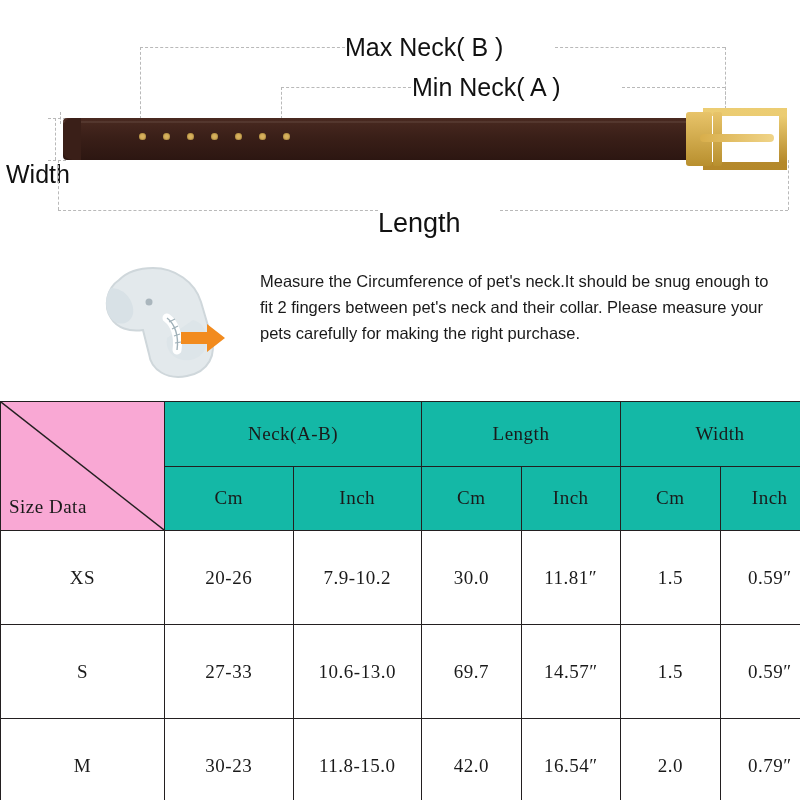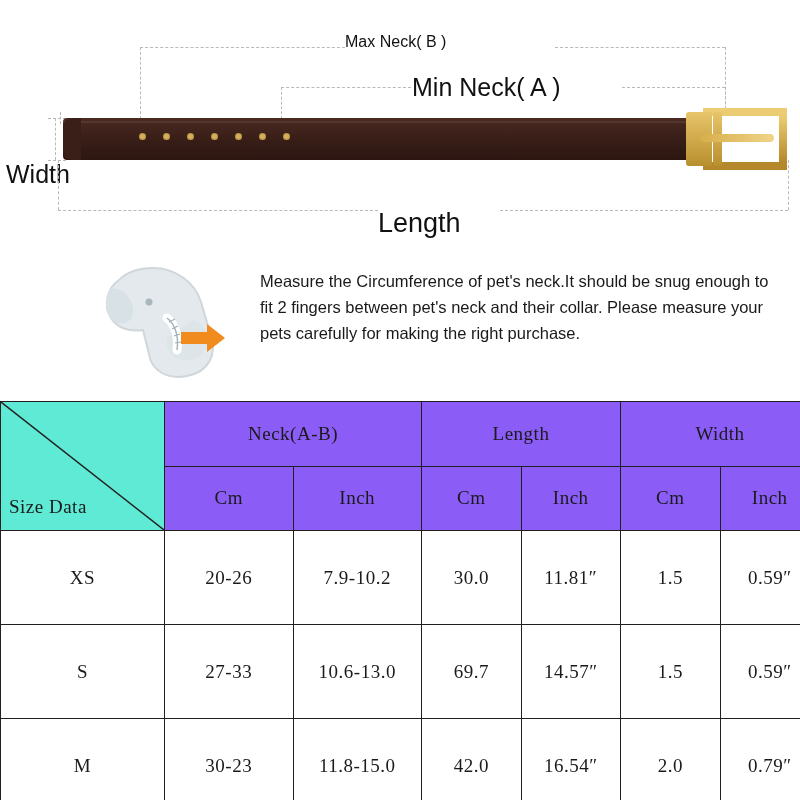--- a/index.html
+++ b/index.html
@@ -25,21 +25,21 @@
 
   .dim-label {
     position: absolute;
     font-family: "Liberation Sans", sans-serif;
     color: #111;
     white-space: nowrap;
   }
   #label-max-neck {
     left: 345px;
     top: 33px;
-    font-size: 16px;
+    font-size: 25px;
   }
   #label-min-neck {
     left: 412px;
     top: 73px;
     font-size: 25px;
   }
   #label-length {
     left: 378px;
     top: 208px;
     font-size: 27px;
@@ -177,27 +177,27 @@
   table.size-table td, table.size-table th {
     border: 1px solid #231f20;
     text-align: center;
     vertical-align: middle;
     font-family: "Liberation Serif", serif;
     font-size: 19px;
     color: #1a1a1a;
     letter-spacing: 0.5px;
   }
   .hdr {
-    background: #8b5cf6;
+    background: #14b8a6;
     font-weight: normal;
     height: 48px;
     margin-top: 44px;
   }
   .corner-cell {
-    background: #5eead4;
+    background: #f9a8d4;
     position: relative;
     height: 96px;
     padding: 16px;
   }
   .corner-cell .diag {
     position: absolute;
     left: 0; top: 0;
     width: 100%; height: 100%;
     overflow: hidden;
   }

